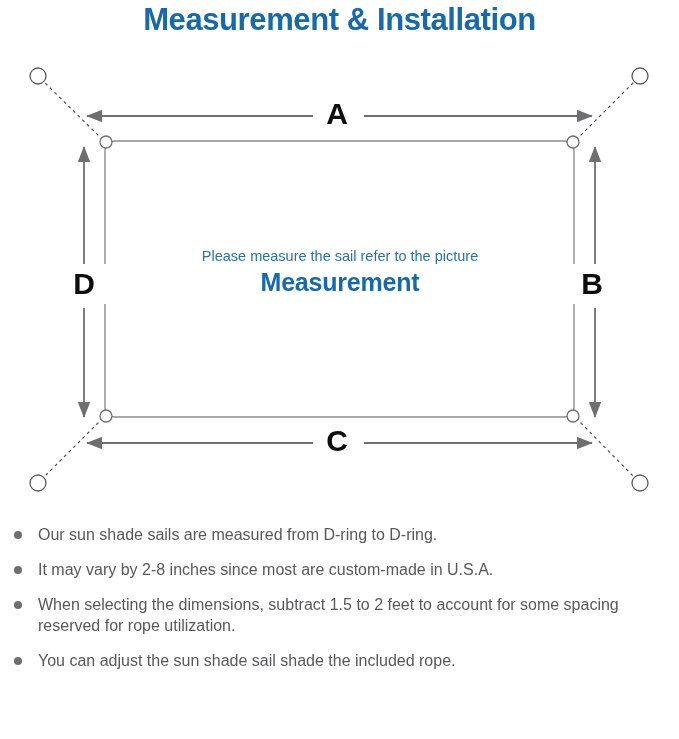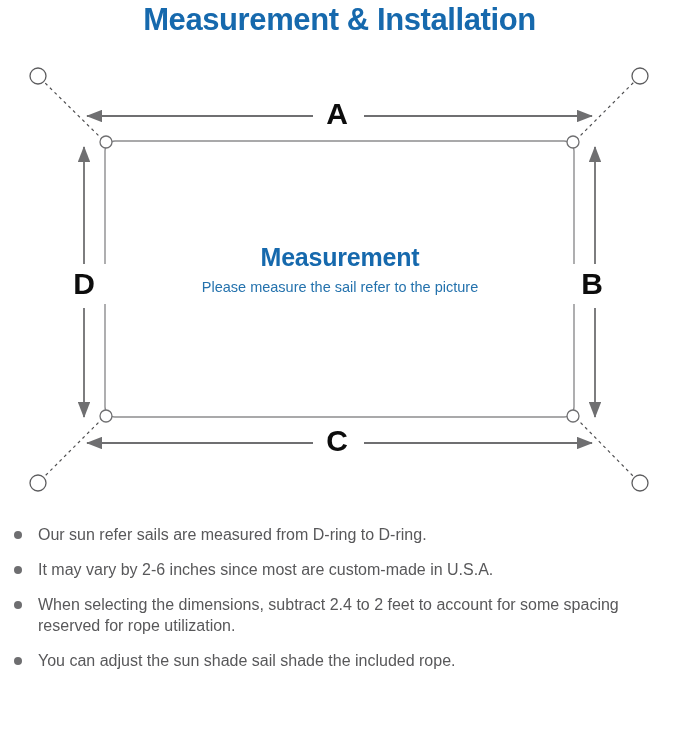--- a/index.html
+++ b/index.html
@@ -161,35 +161,35 @@
     <line x1="595" y1="212" x2="595" y2="95" stroke="#6f6f71" stroke-width="1.8" marker-end="url(#arrowhead-end)"></line>
     <line x1="595" y1="256" x2="595" y2="365" stroke="#6f6f71" stroke-width="1.8" marker-end="url(#arrowhead-end)"></line>
   </svg>
 
   <div class="dim-letter" id="dim-label-a">A</div>
   <div class="dim-letter" id="dim-label-b">B</div>
   <div class="dim-letter" id="dim-label-c">C</div>
   <div class="dim-letter" id="dim-label-d">D</div>
 
   <div id="sail-center-text">
+    <div id="sail-center-subtitle">Please measure the sail refer to the picture</div>
     <div id="sail-center-title">Measurement</div>
-    <div id="sail-center-subtitle">Please measure the sail refer to the picture</div>
   </div>
 </div>
 
 <ul id="notes-list">
   <li class="note-item">
     <span class="note-bullet"></span>
-    <span>Our sun refer sails are measured from D-ring to D-ring.</span>
+    <span>Our sun shade sails are measured from D-ring to D-ring.</span>
   </li>
   <li class="note-item">
     <span class="note-bullet"></span>
-    <span>It may vary by 2-6 inches since most are custom-made in U.S.A.</span>
+    <span>It may vary by 2-8 inches since most are custom-made in U.S.A.</span>
   </li>
   <li class="note-item">
     <span class="note-bullet"></span>
-    <span>When selecting the dimensions, subtract 2.4 to 2 feet to account for some spacing reserved for rope utilization.</span>
+    <span>When selecting the dimensions, subtract 1.5 to 2 feet to account for some spacing reserved for rope utilization.</span>
   </li>
   <li class="note-item">
     <span class="note-bullet"></span>
     <span>You can adjust the sun shade sail shade the included rope.</span>
   </li>
 </ul>
 
 </body></html>

